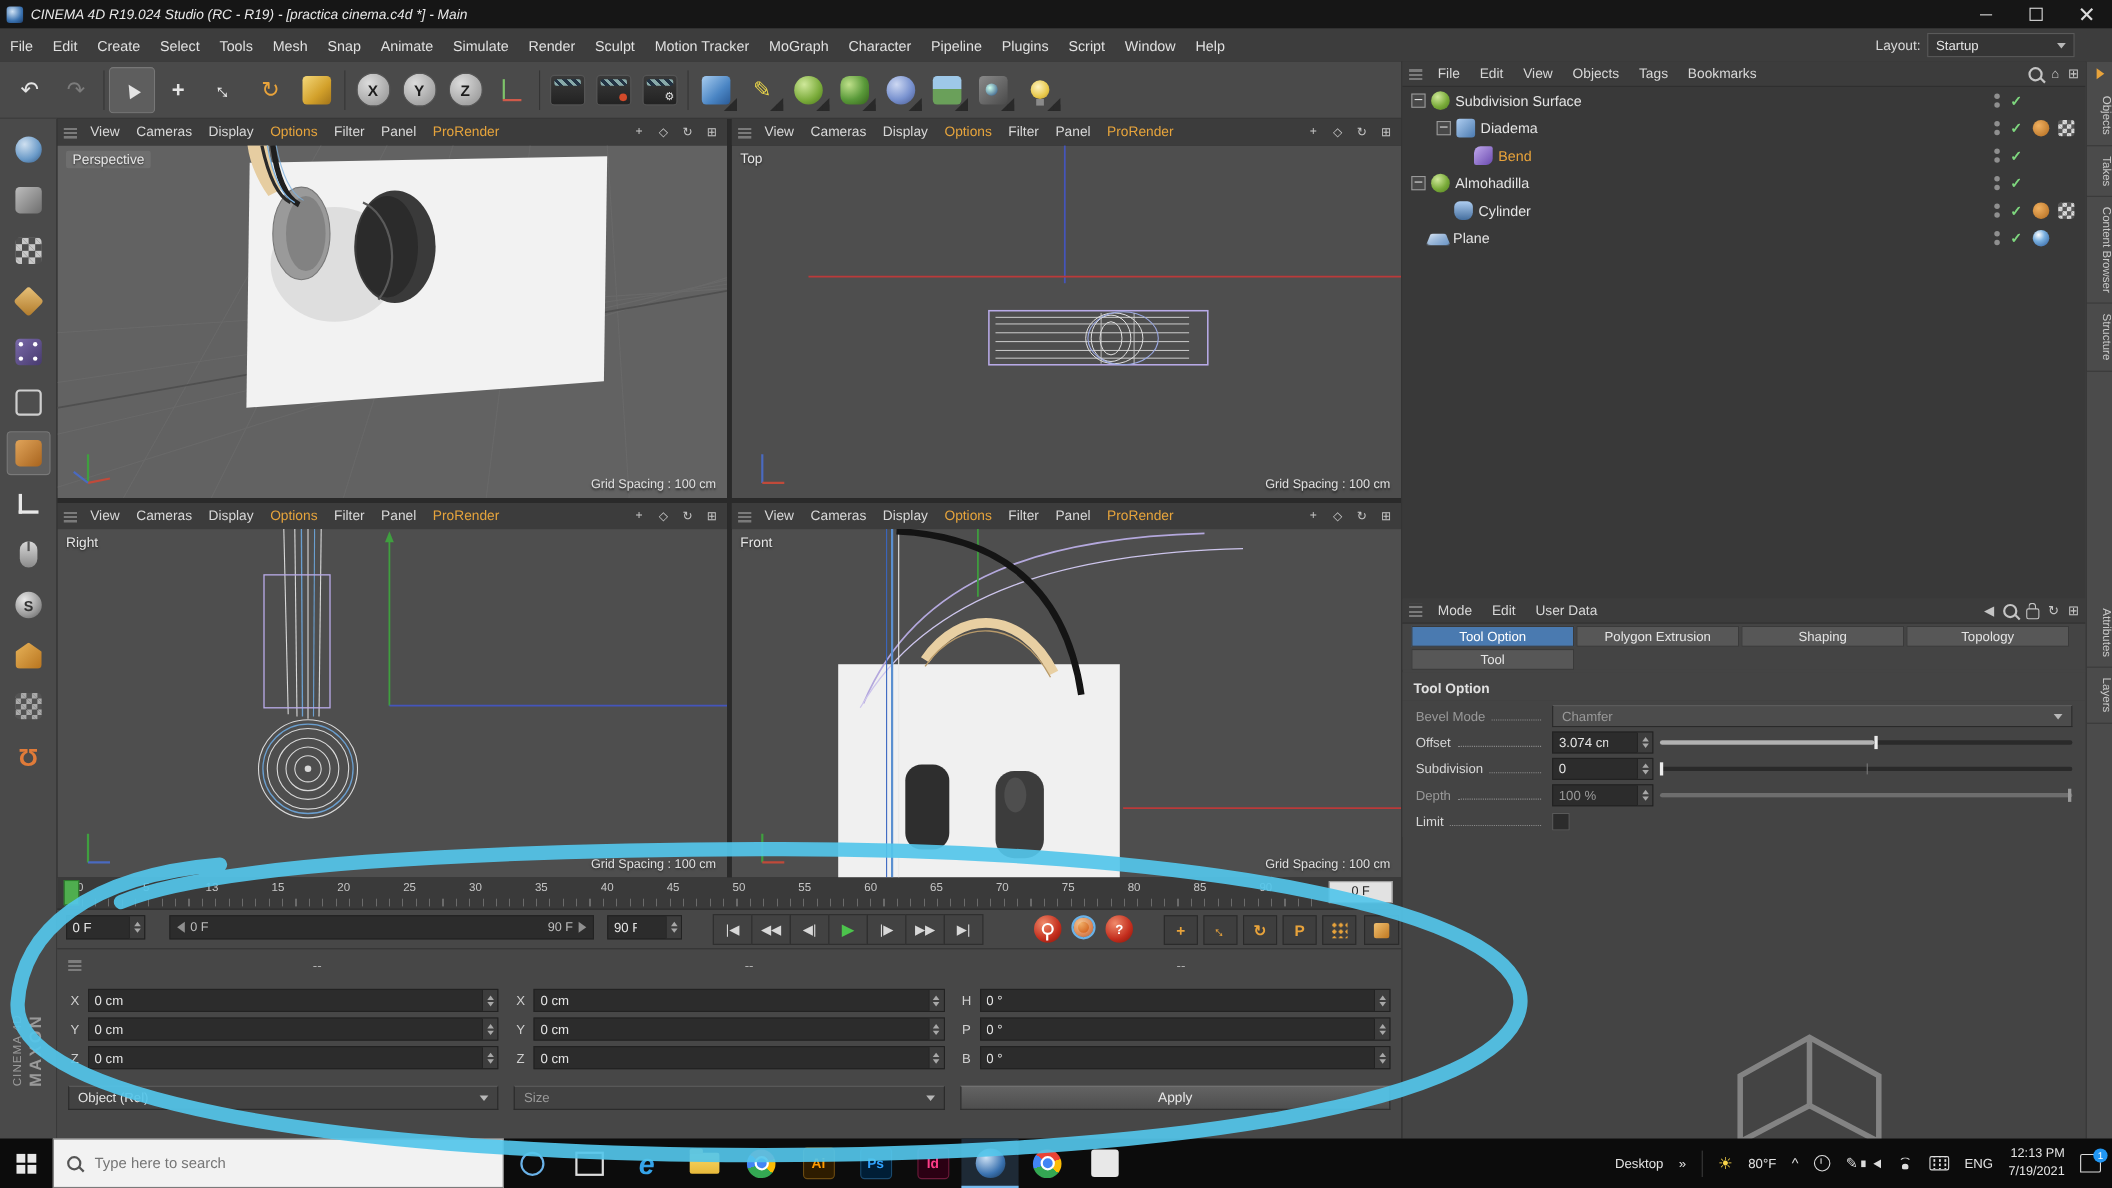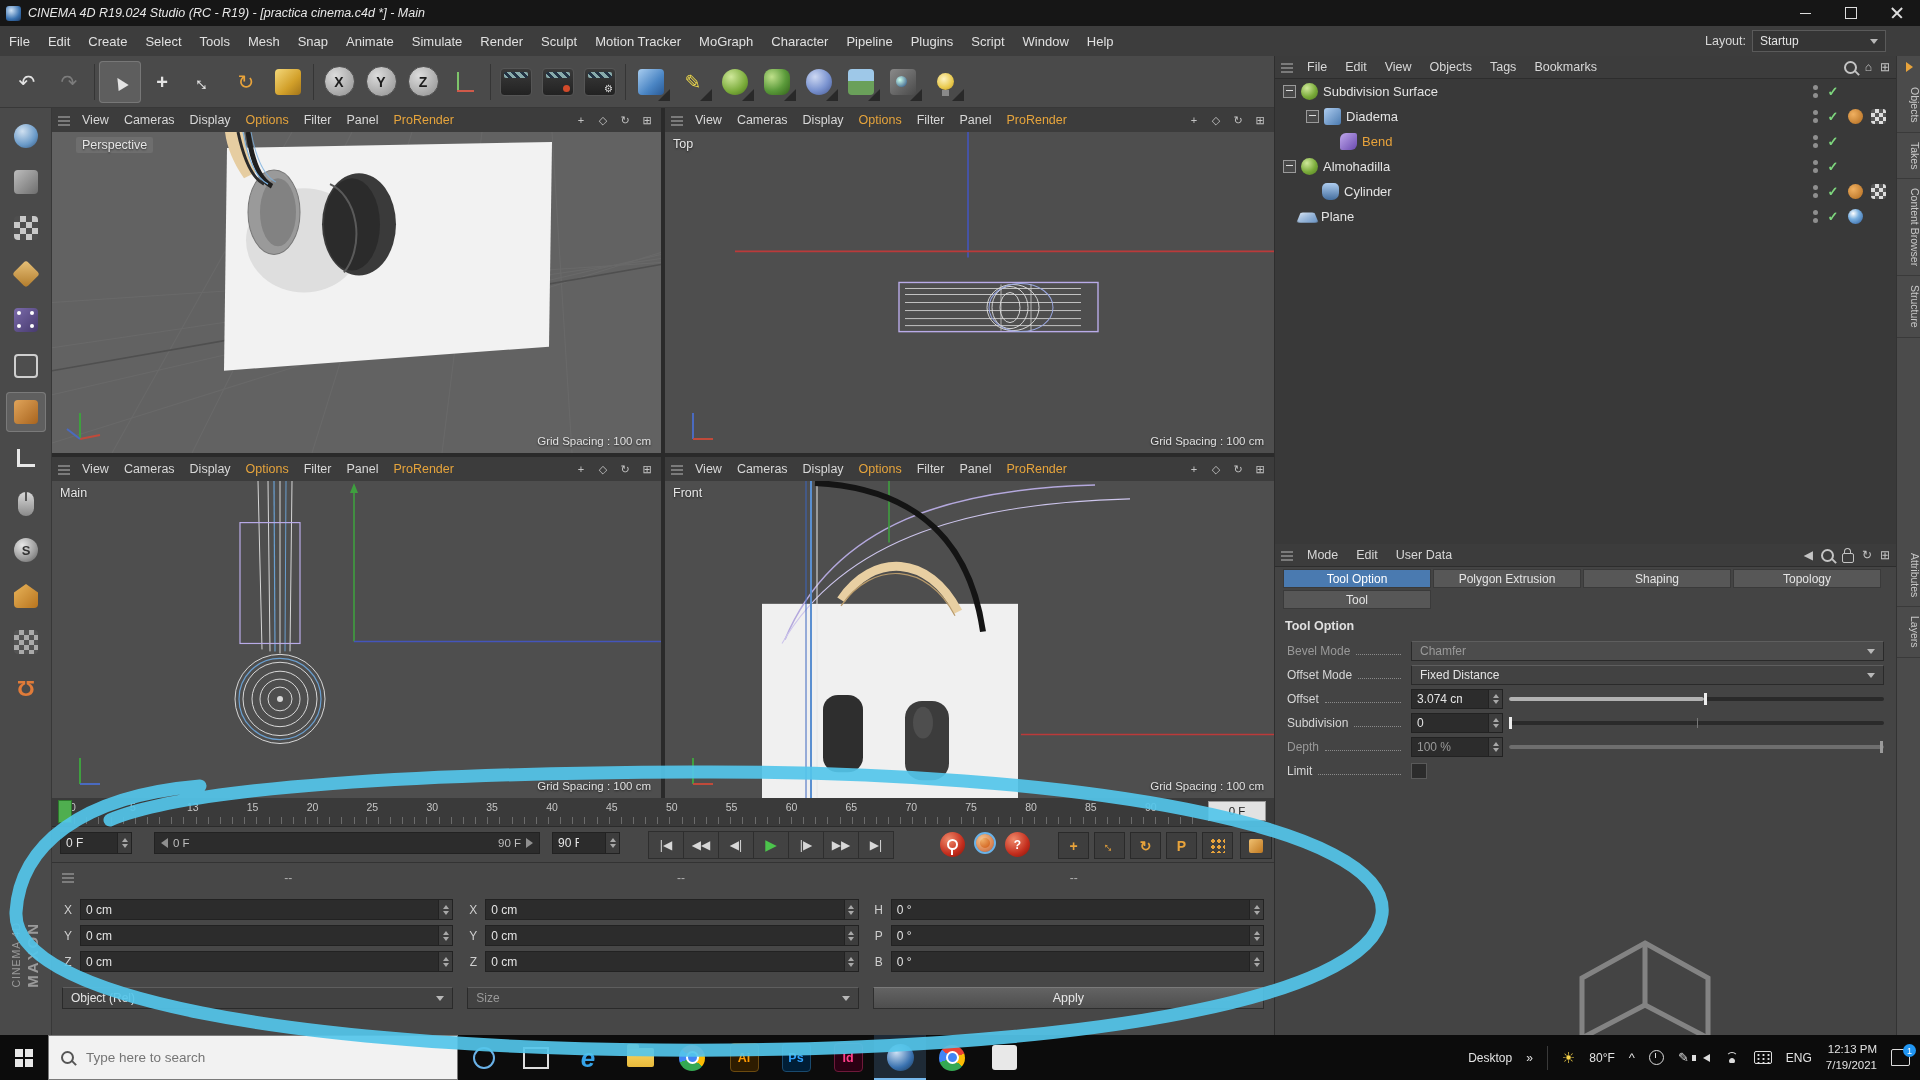--- a/index.html
+++ b/index.html
@@ -80,21 +80,21 @@
   .viewport{display:flex;flex-direction:column;overflow:hidden;}
   .vph{height:24px;background:#3c3c3c;display:flex;align-items:center;padding:0 6px;gap:1px;flex:0 0 auto;}
   .vhandle{width:12px;height:12px;margin-right:4px;background:repeating-linear-gradient(0deg,#8a8a8a 0 2px,transparent 2px 4px);opacity:.8;}
   .vph .m{font-size:12.5px;color:#d8d8d8;padding:0 7px;}
   .vph .m.hl{color:#e6a43c;}
   .vicons{margin-left:auto;display:flex;gap:6px;}
   .vic{width:16px;height:16px;color:#c4c4c4;font-size:11px;display:flex;align-items:center;justify-content:center;}
   .vbody{position:relative;flex:1;overflow:hidden;}
   .vbody svg.scene{position:absolute;inset:0;width:100%;height:100%;}
   .vlabel{position:absolute;left:8px;top:5px;font-size:12.5px;color:#e6e6e6;text-shadow:0 1px 2px rgba(0,0,0,.6);}
-  .vlabel.chip{background:rgba(120,120,120,.55);padding:1px 6px;border-radius:2px;margin-left:16px;}
+  .vlabel.chip{background:rgba(120,120,120,.55);padding:1px 6px;border-radius:2px;}
   .vgrid{position:absolute;right:10px;bottom:6px;font-size:11.5px;color:#e0e0e0;text-shadow:0 1px 2px rgba(0,0,0,.6);}
   .gizmo{position:absolute;left:8px;bottom:8px;}
   
   .timeline{position:absolute;left:52px;top:798px;width:1222px;height:64px;background:#474747;}
   .ruler{position:absolute;left:0;top:0;right:0;height:28px;background:#3a3a3a;border-bottom:1px solid #2b2b2b;}
   .tickmarks{position:absolute;left:10px;right:72px;bottom:2px;height:7px;
     background:repeating-linear-gradient(90deg,#6b6b6b 0 1px,transparent 1px 12.15px);}
   .ticknums{position:absolute;left:10px;width:1100px;top:3px;display:flex;justify-content:space-between;}
   .ticknums span{font-size:10.5px;color:#c6c6c6;width:22px;text-align:center;}
   .playhead{position:absolute;left:6px;top:2px;bottom:3px;width:14px;background:#4fae4f;border:1px solid #2c7a2c;box-sizing:border-box;}
@@ -584,21 +584,21 @@
             <circle cx="228" cy="220" r="28"></circle>
               <circle cx="228" cy="220" r="37"></circle>
               <circle cx="228" cy="220" r="45"></circle>
           </g>
           <circle cx="228" cy="220" r="41" stroke="#6a9fd0" stroke-width="1.2" fill="none"></circle>
           <circle cx="228" cy="220" r="3" fill="#d8d8d8"></circle>
           <line x1="302" y1="6" x2="302" y2="162" stroke="#3f9f3f" stroke-width="1.6"></line>
           <polygon points="302,2 298,12 306,12" fill="#3f9f3f"></polygon>
           <line x1="302" y1="162" x2="609" y2="162" stroke="#4455bb" stroke-width="1.6"></line>
         </svg>
-        <span class="vlabel">Main</span>
+        <span class="vlabel">Right</span>
         <span class="vgrid">Grid Spacing : 100 cm</span>
         <svg class="gizmo" width="44" height="44">
           <line x1="20" y1="38" x2="20" y2="12" stroke="#3f9f3f" stroke-width="2"></line>
           <line x1="20" y1="38" x2="40" y2="38" stroke="#4a6ac0" stroke-width="2"></line>
         </svg>
       </div>
     </div>
 
     <div class="viewport">
       <div class="vph">
@@ -1017,30 +1017,20 @@
             <span>Bevel Mode</span>
             <span class="leader"></span>
           </span>
         <div class="ddown dim">
             <span>Chamfer</span>
             <span class="arr"></span>
           </div>
       </div>
       <div class="am-row">
         <span class="am-lab">
-            <span>Offset Mode</span>
-            <span class="leader"></span>
-          </span>
-        <div class="ddown">
-            <span>Fixed Distance</span>
-            <span class="arr"></span>
-          </div>
-      </div>
-      <div class="am-row">
-        <span class="am-lab">
             <span>Offset</span>
             <span class="leader"></span>
           </span>
         <div class="fbox">
             <input readonly="" value="3.074 cm" style="">
             <span class="spin">
               <i class="up"></i>
               <i class="dn"></i>
             </span>
           </div>

